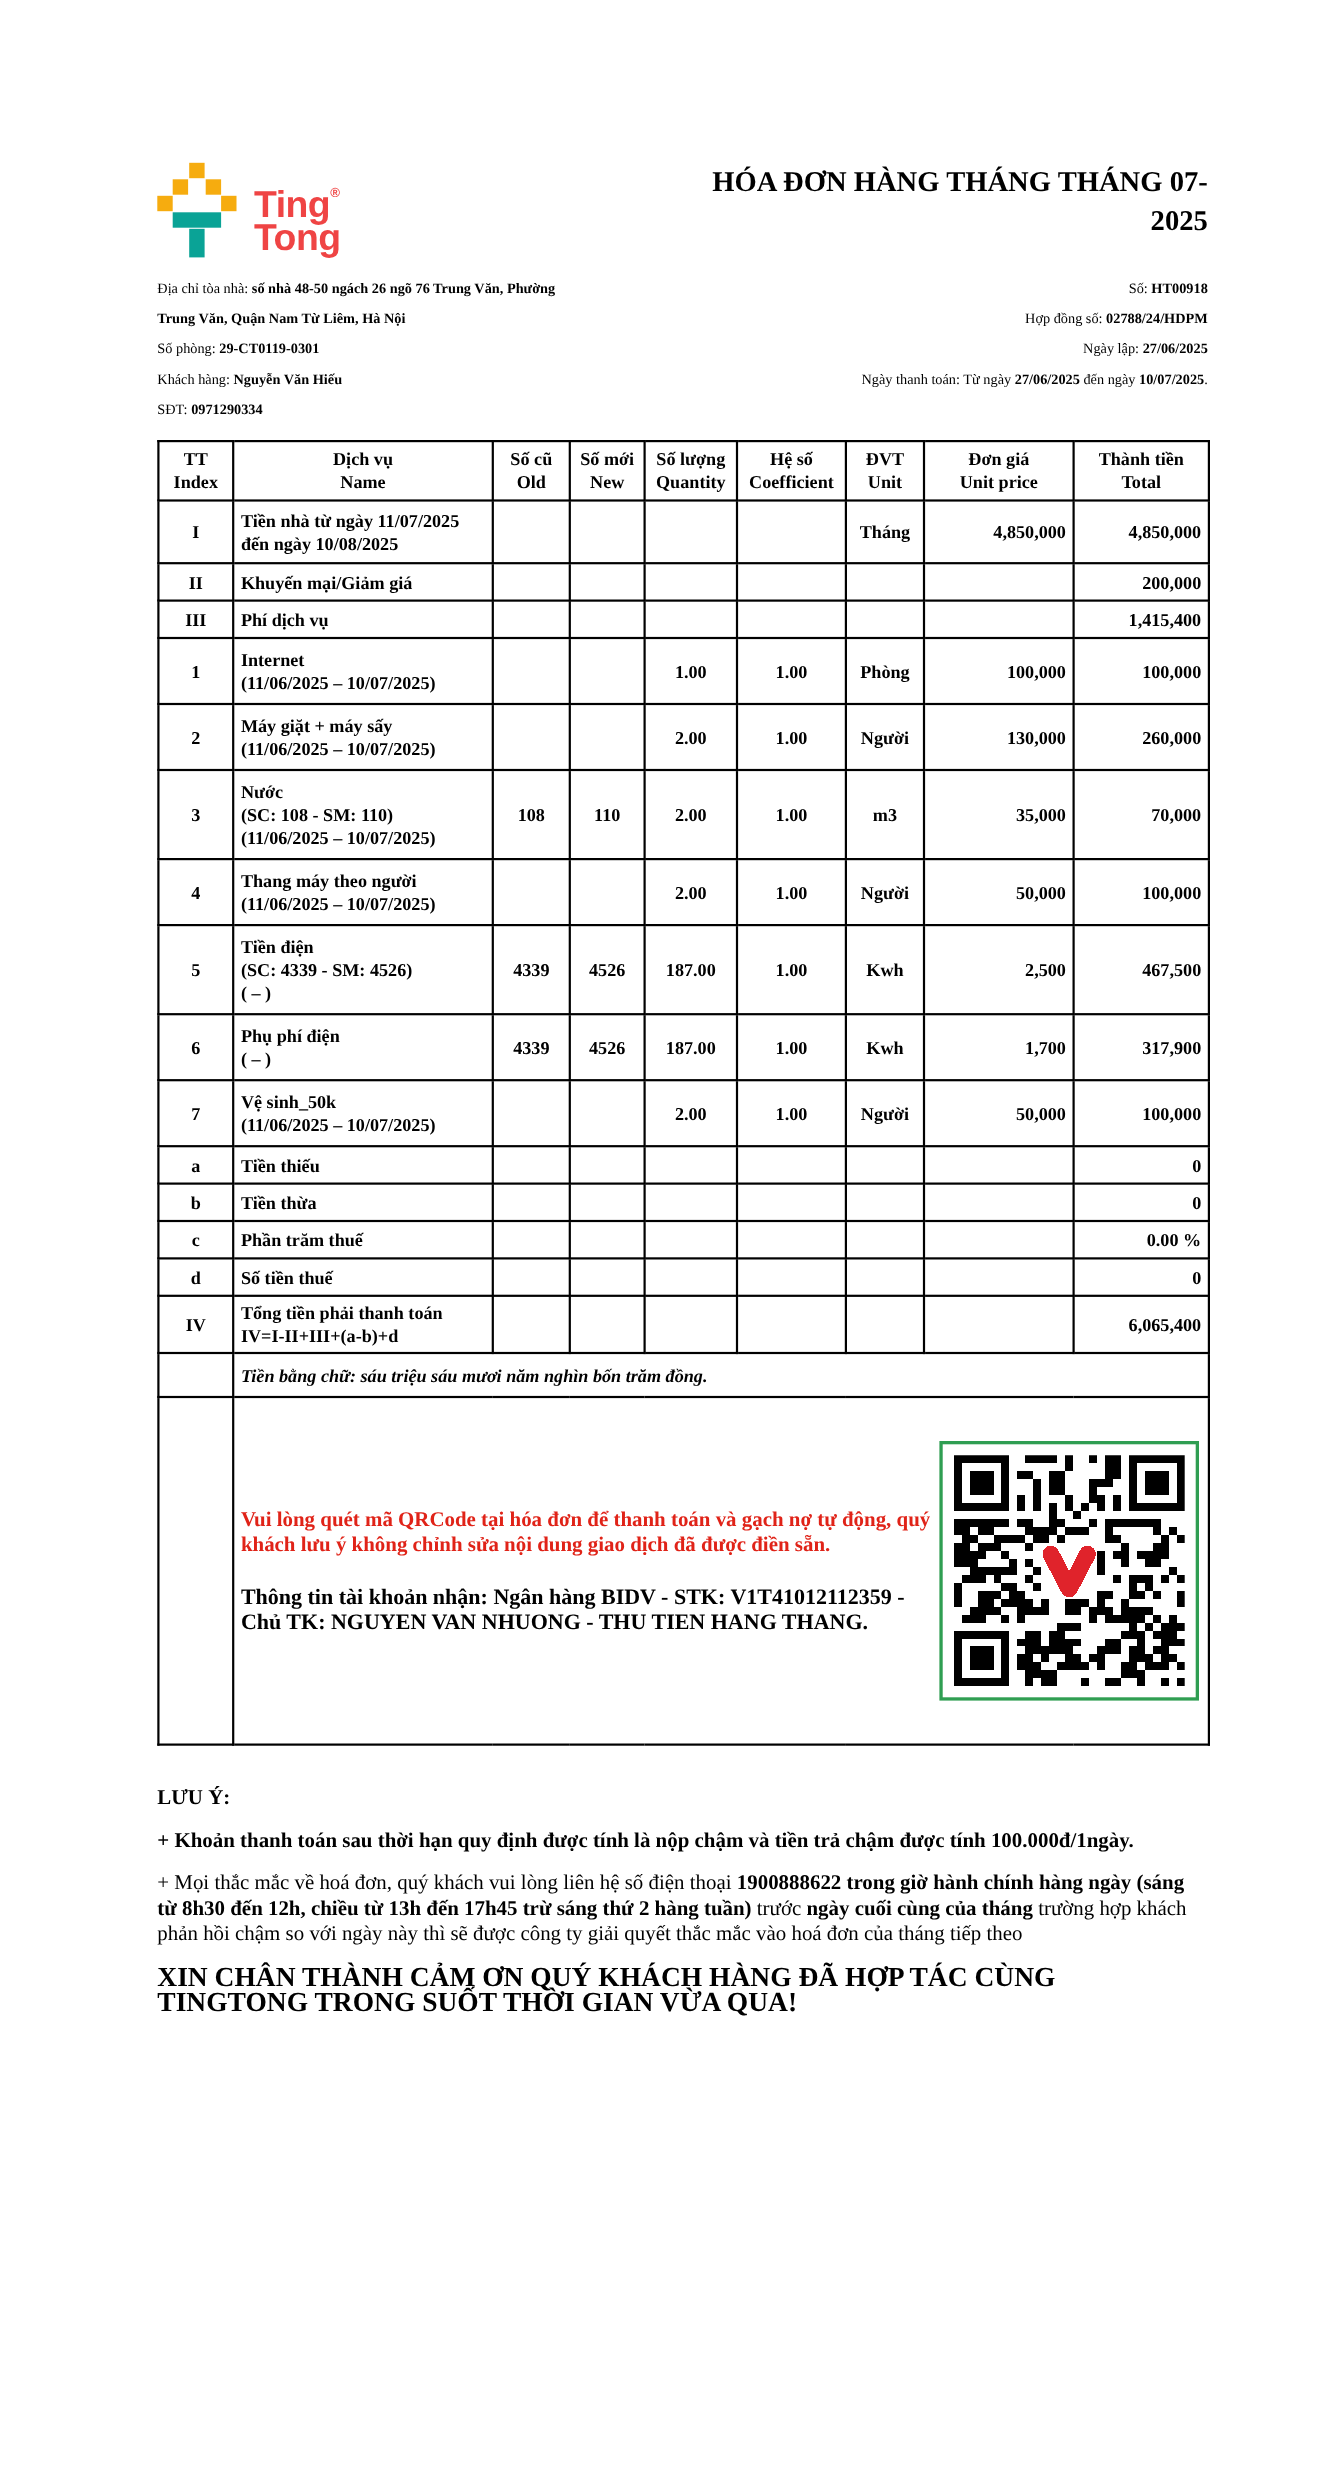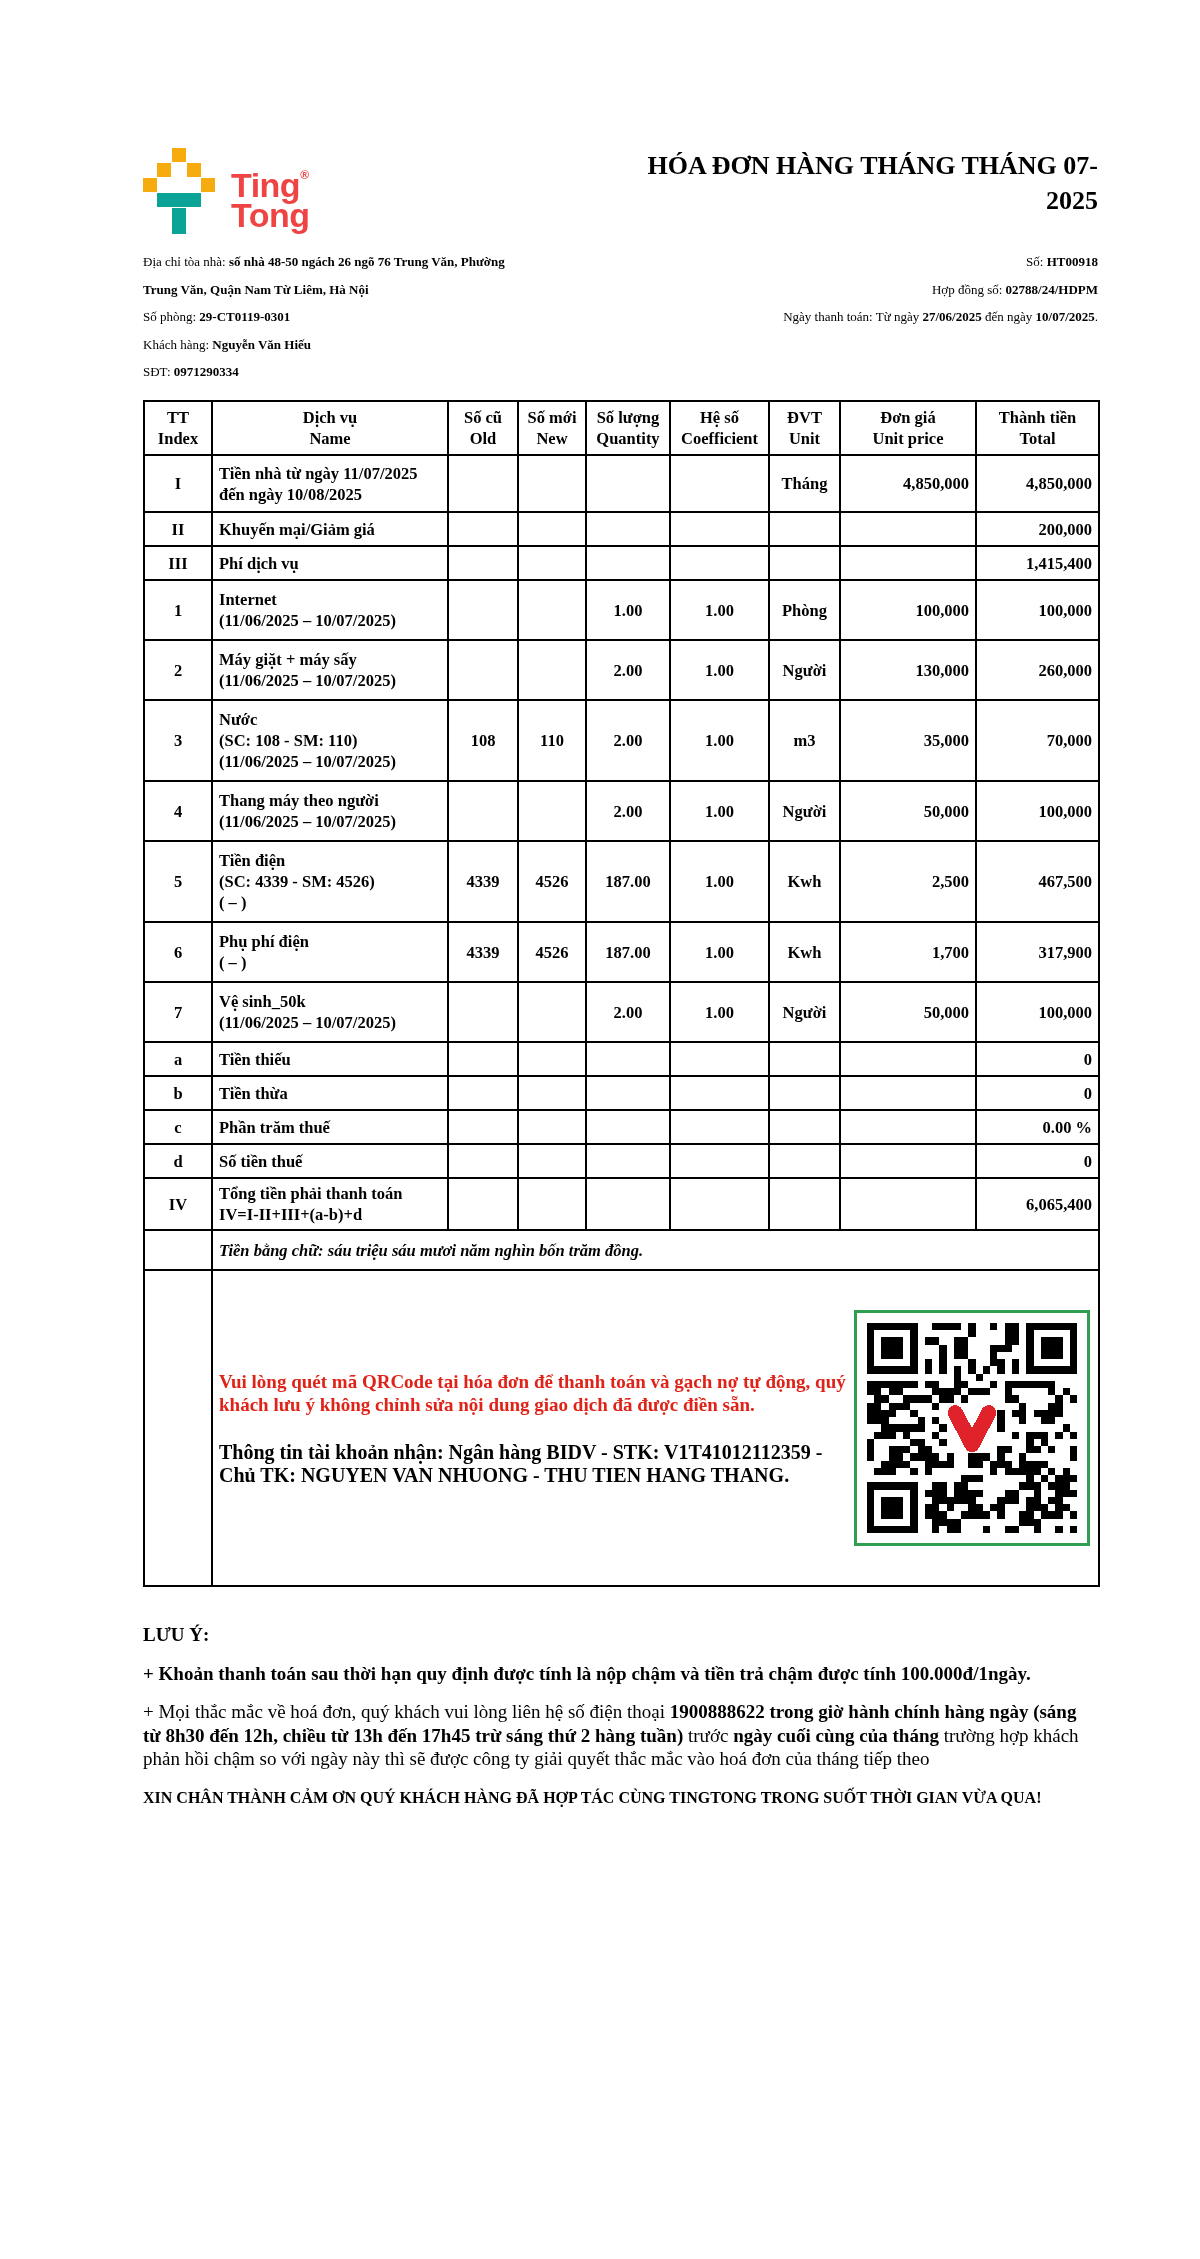--- a/index.html
+++ b/index.html
@@ -49,21 +49,21 @@
   .red-note{color:#E02318;font-size:19px;line-height:23px;margin:0 0 25px 0;}
   .acct{font-size:20px;line-height:23px;margin:0;}
   .qr-box{position:absolute;right:8px;top:50%;transform:translateY(-50%);
           width:236px;height:236px;border:3px solid #2F9E52;box-sizing:border-box;
           padding:10px;background:#fff;}
   .qr-box svg{width:210px;height:210px;display:block;}
 
   
   .footer{margin-top:36px;font-size:19px;line-height:23.5px;width:955px;}
   .footer p{margin:0 0 15px 0;}
-  .footer .thanks{font-size:16px;}
+  .footer .thanks{font-size:25px;}
 </style>
 </head>
 <body>
 
 <div class="page">
 
   <div class="header">
     <div class="logo">
       <div class="logo-icon">
         <span class="sq y sq1"></span>
@@ -89,20 +89,21 @@
     <div class="info-left">
       <div><span>Địa chỉ tòa nhà: </span><span class="b">số nhà 48-50 ngách 26 ngõ 76 Trung Văn, Phường</span></div>
       <div><span class="b">Trung Văn, Quận Nam Từ Liêm, Hà Nội</span></div>
       <div><span>Số phòng: </span><span class="b">29-CT0119-0301</span></div>
       <div><span>Khách hàng: </span><span class="b">Nguyễn Văn Hiếu</span></div>
       <div><span>SĐT: </span><span class="b">0971290334</span></div>
     </div>
     <div class="info-right">
       <div><span>Số: </span><span class="b">HT00918</span></div>
       <div><span>Hợp đồng số: </span><span class="b">02788/24/HDPM</span></div>
+      <div><span>Ngày lập: </span><span class="b">27/06/2025</span></div>
       <div><span>Ngày thanh toán: Từ ngày </span><span class="b">27/06/2025</span><span> đến ngày </span><span class="b">10/07/2025</span><span>.</span></div>
     </div>
   </div>
 
   <table class="inv">
     <colgroup>
       <col style="width:68px">
         <col style="width:236px">
         <col style="width:70px">
       <col style="width:68px">

